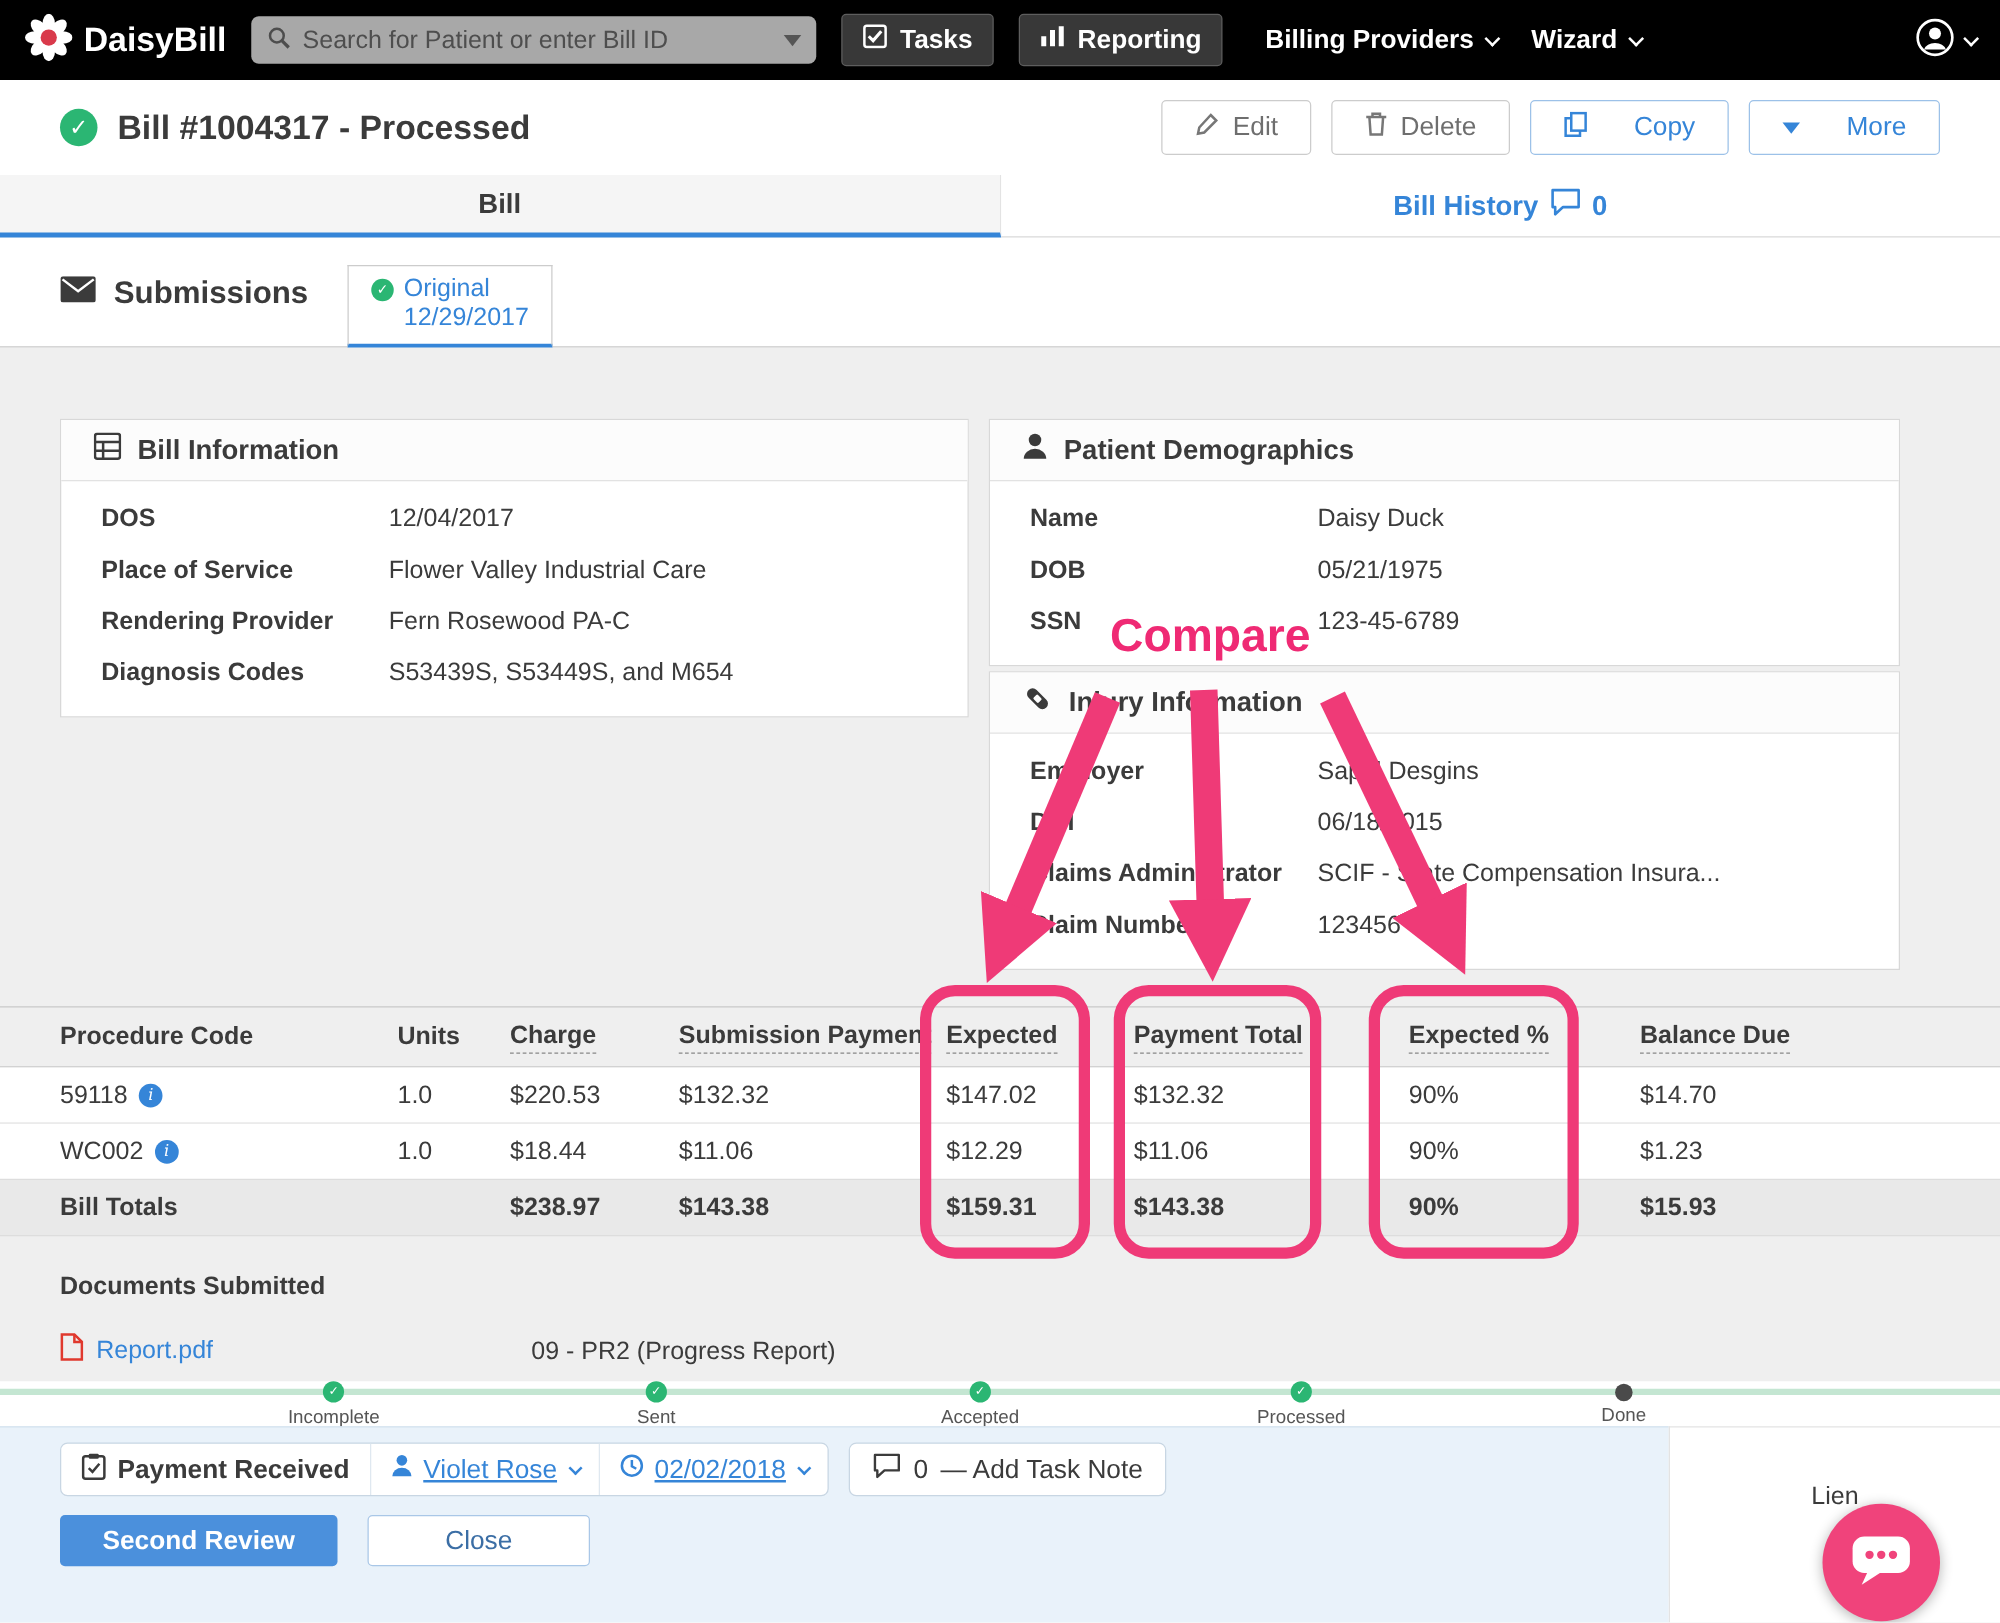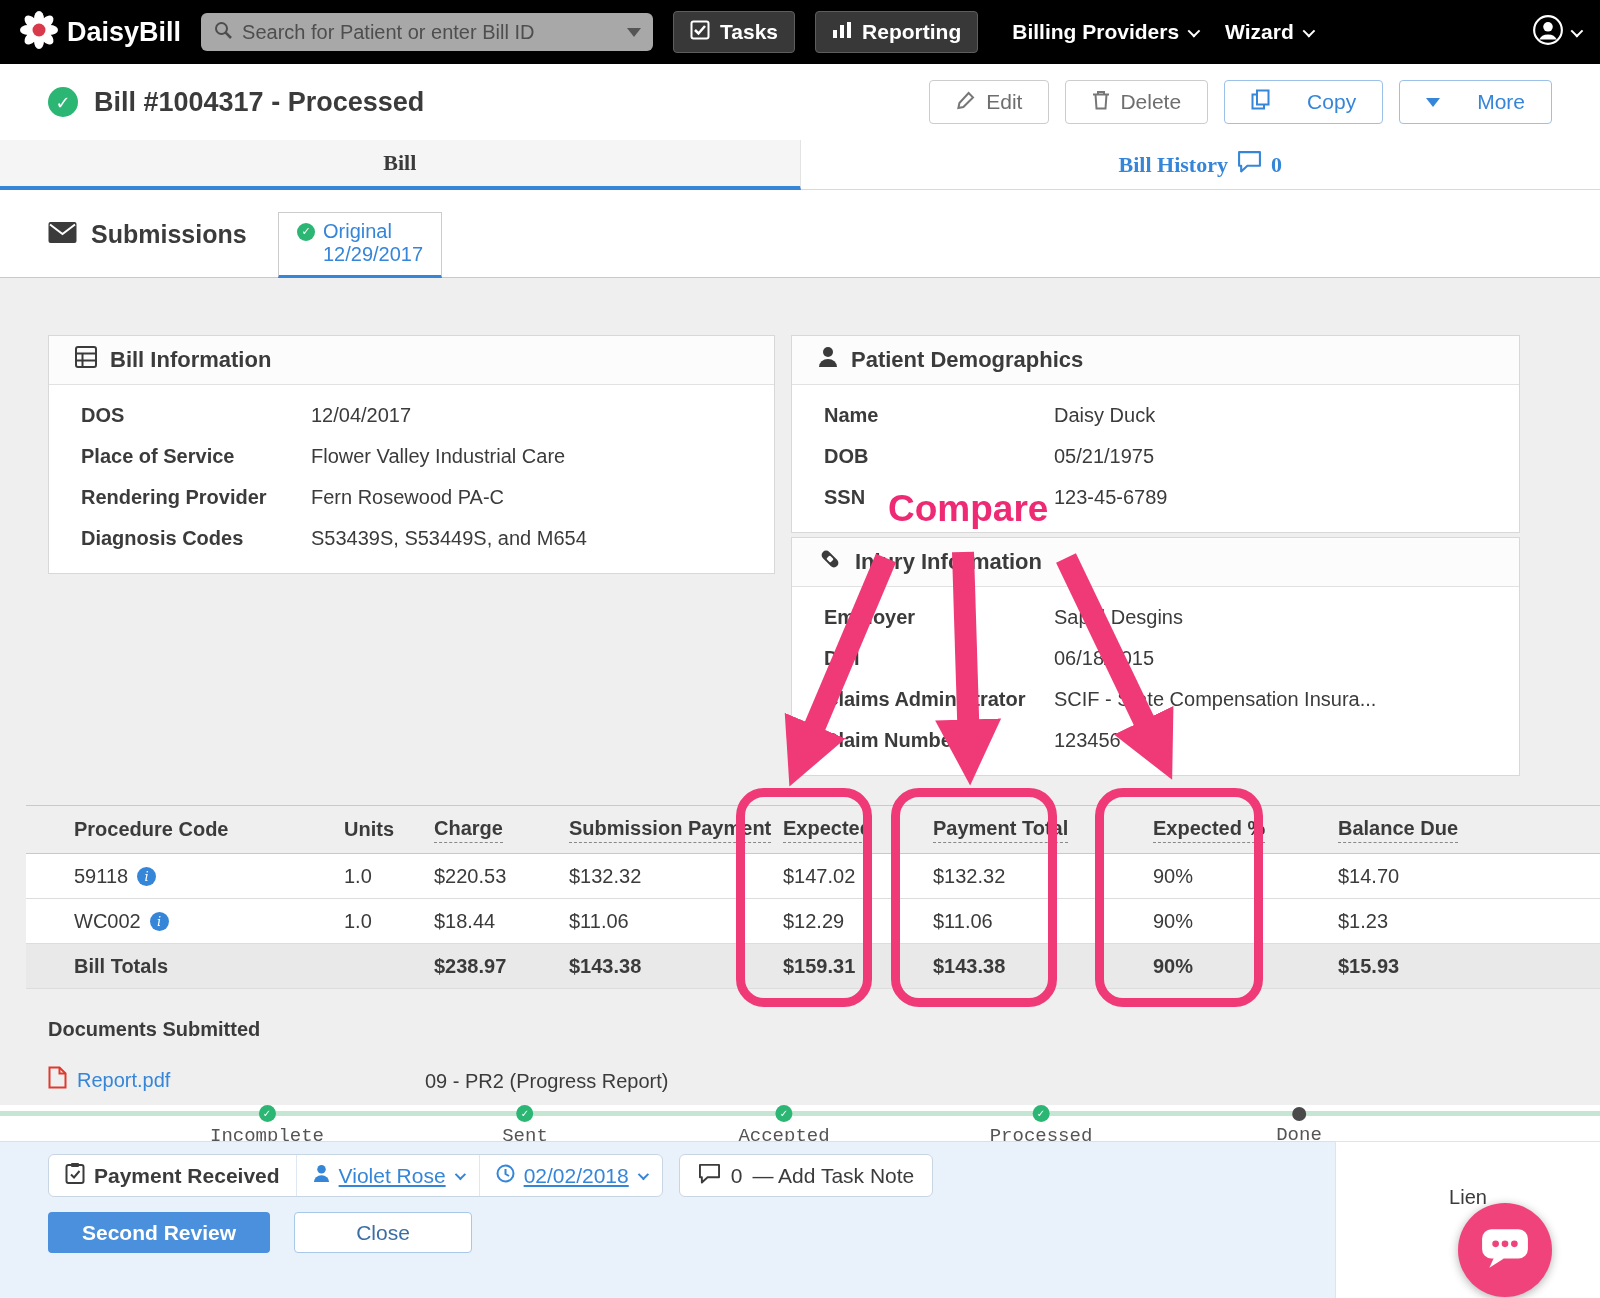--- a/index.html
+++ b/index.html
@@ -25,21 +25,21 @@
   .status-check { width:30px; height:30px; border-radius:50%; background:#2bb673; color:#fff; display:flex; align-items:center; justify-content:center; font-size:18px; font-weight:bold; margin-right:16px; flex:0 0 auto; }
   .pagetitle { font-size:27px; font-weight:bold; color:#3b3b3b; }
   .hbtns { margin-left:auto; display:flex; gap:16px; }
   .hbtn { height:44px; border-radius:4px; background:#fff; font-size:21px; display:flex; align-items:center; gap:10px; padding:15px 26px; cursor:pointer; }
   .hbtn.gray { border:1px solid #ccc; color:#6e6e6e; }
   .hbtn.blue { border:1px solid #9cc1e8; color:#3585d8;gap:37px; }
   .tri-down { width:0; height:0; border-left:7px solid transparent; border-right:7px solid transparent; border-top:9px solid currentColor; }
 
   
   .tabbar { position:absolute; top:140px; left:0; width:1600px; height:50px; display:flex; background:#fff; z-index:4; }
-  .tab { flex:1; display:flex; align-items:center; justify-content:center; font-size:22px; gap:9px; cursor:pointer;font-family:Liberation Serif, serif; }
+  .tab { flex:1; display:flex; align-items:center; justify-content:center; font-size:22px; gap:9px; cursor:pointer; }
   .tab.active { background:#f5f5f5; font-weight:bold; color:#3b3b3b; border-bottom:4px solid #3585d8; border-right:1px solid #e3e3e3; }
   .tab.inactive { color:#3585d8; background:#fff; border-bottom:1px solid #d9d9d9; font-weight:bold; }
 
   
   .subbar { position:absolute; top:190px; left:0; width:1600px; height:88px; background:#fff; border-bottom:1px solid #c9c9c9; z-index:3; }
   .submissions { position:absolute; left:48px; top:30px; display:flex; gap:14px; align-items:center; font-size:25px; font-weight:bold; cursor:pointer; }
   .orig-tab { position:absolute; left:278px; top:22px; height:66px; background:#fff; border:1px solid #ccc; border-bottom:3px solid #3585d8; padding:7px 18px 0 18px; color:#3585d8; font-size:20px; cursor:pointer; }
   .orig-line1 { display:flex; align-items:center; gap:8px; }
   .mini-check { width:18px; height:18px; border-radius:50%; background:#2bb673; color:#fff; display:flex; align-items:center; justify-content:center; font-size:11px; font-weight:bold; }
   .orig-date { margin-left:26px; }
@@ -50,21 +50,21 @@
   .panel-h { height:49px; display:flex; align-items:center; gap:13px; padding:0 26px; border-bottom:1px solid #e2e2e2; font-size:22px; font-weight:bold; background:#fcfcfc; }
   .panel-b { padding:10px 28px 14px 32px; }
   .irow { display:flex; padding:9px 0; font-size:20px; }
   .ilabel { width:230px; font-weight:bold; flex:0 0 auto; }
   .ivalue { white-space:nowrap; overflow:hidden; text-overflow:ellipsis; }
   .p-billinfo { left:48px; top:57px; width:727px; }
   .p-patient { left:791px; top:57px; width:729px; }
   .p-injury { left:791px; top:259px; width:729px; }
 
   
-  .ptable { position:absolute; top:527px; left:0; width:1600px; font-size:20px;padding-left:26px; }
+  .ptable { position:absolute; top:527px; left:0; width:1600px; font-size:20px; }
   .trow { display:grid; grid-template-columns:270px 90px 135px 214px 150px 220px 185px 1fr; padding:0 48px; align-items:center; border-bottom:1px solid #ddd; background:#fff; }
   .trow.head { background:transparent; border-top:1px solid #c9c9c9; border-bottom:1px solid #c9c9c9; height:49px; font-weight:bold; }
   .trow.body { height:45px; }
   .trow.totals { background:#e9e9e9; font-weight:bold; height:45px; }
   .th-u { border-bottom:1px dashed #888; display:inline-block; padding-bottom:2px; cursor:pointer; }
   .info-i { display:inline-flex; width:19px; height:19px; border-radius:50%; background:#3585d8; color:#fff; align-items:center; justify-content:center; font-size:13px; font-style:italic; font-family:"DejaVu Serif",serif; margin-left:9px; vertical-align:2px; cursor:pointer; }
   .codecell { display:flex; align-items:center; }
 
   
   .docs-title { position:absolute; left:48px; top:740px; font-size:20px; font-weight:bold; }
@@ -72,21 +72,21 @@
   .doc-link { color:#3585d8; cursor:pointer; }
   .doc-type { position:absolute; left:425px; top:792px; font-size:20px; }
 
   
   .footer { position:absolute; top:1105px; left:0; width:1600px; height:193px; z-index:10; }
   .progress { position:relative; height:36px; background:#fff; }
   .pline { position:absolute; top:6px; left:0; width:100%; height:5px; background:#c4e6d2; }
   .pstep { position:absolute; top:0; transform:translateX(-50%); text-align:center; }
   .pdot { width:17px; height:17px; border-radius:50%; background:#2bb673; color:#fff; font-size:10px; display:flex; align-items:center; justify-content:center; margin:0 auto 3px; }
   .pdot.pending { width:14px; height:14px; background:#4a4a4a; margin-top:2px; }
-  .plabel { font-size:19px; color:#555; white-space:nowrap;font-family:Liberation Mono, monospace; }
+  .plabel { font-size:15px; color:#555; white-space:nowrap; }
   .taskpanel { position:absolute; top:36px; left:0; width:1335px; height:157px; background:#e9f2fa; border-top:1px solid #d4e2ee; }
   .lienpanel { position:absolute; top:36px; left:1335px; width:265px; height:157px; background:#fff; border-top:1px solid #e3e3e3; border-left:1px solid #e3e3e3; text-align:center; padding-top:44px; font-size:20px; }
   .ctl-row1 { position:absolute; left:48px; top:12px; display:flex; gap:16px; }
   .ctl-group { display:flex; background:#fff; border:1px solid #c8d6e3; border-radius:6px; height:43px; align-items:stretch; }
   .ctl-seg { display:flex; align-items:center; gap:9px; padding:0 16px; font-size:21px; cursor:pointer; }
   .ctl-seg + .ctl-seg { border-left:1px solid #dfe8f0; }
   .ctl-bold { font-weight:bold; }
   .ctl-link { color:#3585d8; text-decoration:underline; }
   .chev-blue { width:8px; height:8px; border-right:2px solid #3585d8; border-bottom:2px solid #3585d8; transform:rotate(45deg) translateY(-2px); }
   .note-btn { display:flex; align-items:center; gap:10px; background:#fff; border:1px solid #c8d6e3; border-radius:6px; padding:0 18px; font-size:21px; height:43px; cursor:pointer; }

